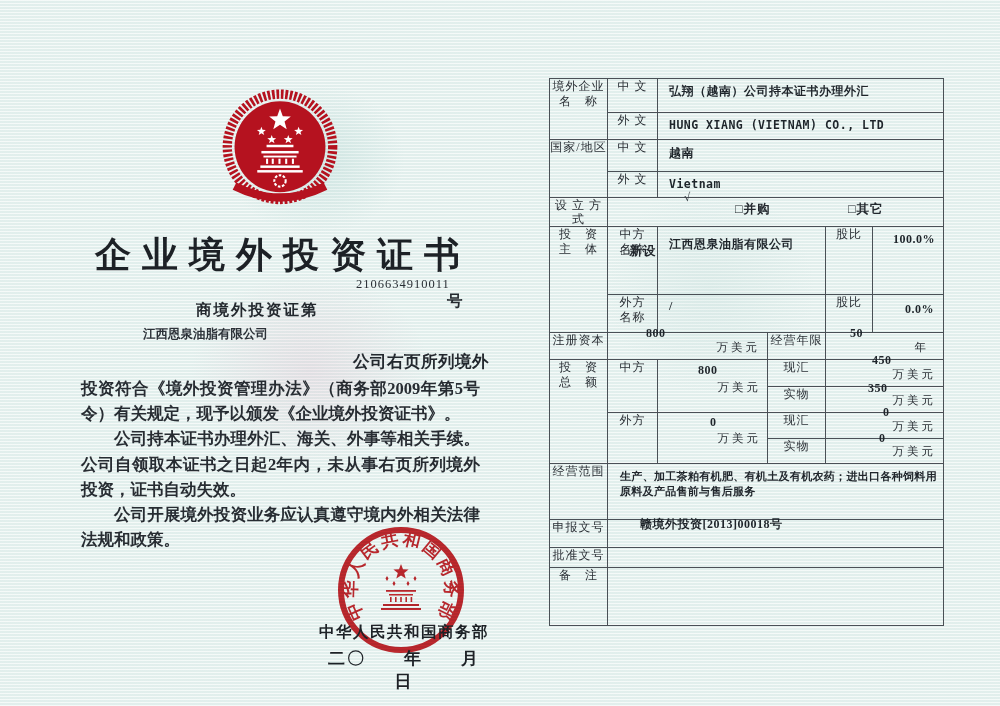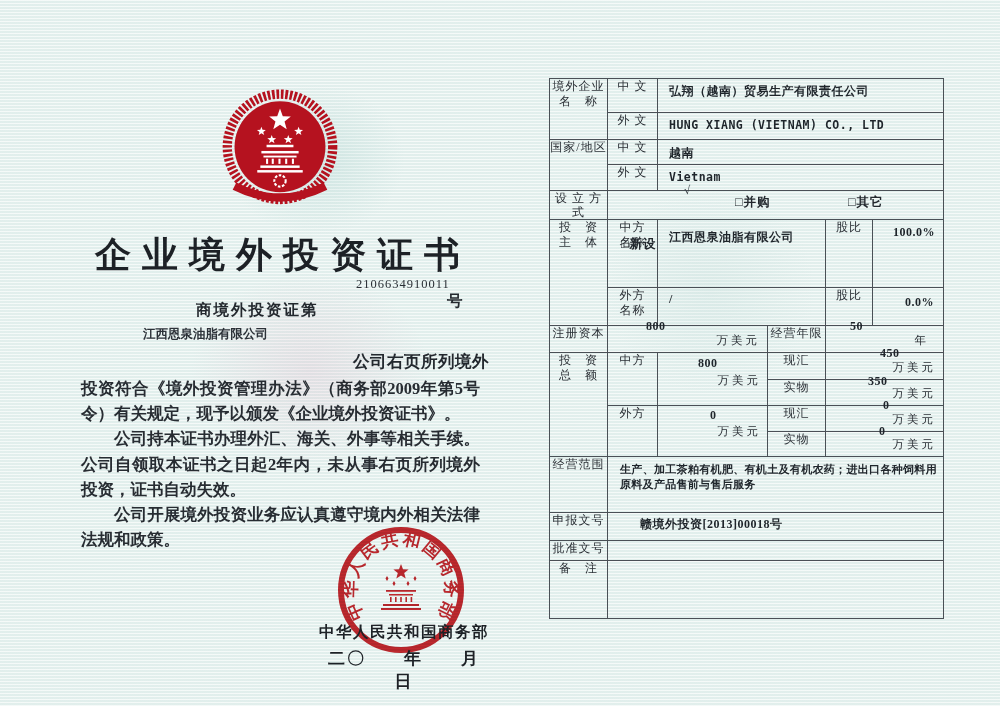--- a/index.html
+++ b/index.html
@@ -39,21 +39,21 @@
   .fill-mono{font-family:"DejaVu Sans Mono","Liberation Mono",monospace;font-weight:700;font-size:11.5px;letter-spacing:.5px;color:#1f252b;}
   .pad-name{display:block;padding:4px 4px 0 11px;}
   .pad-sm{display:block;padding:5px 4px 0 11px;}
   .unit{position:absolute;right:7px;bottom:4px;font-size:11.5px;letter-spacing:3px;color:#2a2f35;}
   .unit-mid{position:absolute;right:6px;bottom:17px;font-size:11.5px;letter-spacing:3px;color:#2a2f35;}
   .unit-yr{position:absolute;right:15px;bottom:4px;font-size:11.5px;letter-spacing:2px;color:#2a2f35;}
   .v{position:absolute;}
   .v-reg{left:38px;top:-7px;}
   .v-years{left:24px;top:-7px;}
   .v-cntotal{left:40px;top:3px;}
-  .v-cncash{left:46px;top:-7px;margin-left:8px;}
+  .v-cncash{left:46px;top:-7px;}
   .v-cngoods{left:42px;top:-6px;}
   .v-entotal{left:52px;top:2px;}
   .v-encash{left:57px;top:-8px;}
   .v-engoods{left:53px;top:-8px;}
   .v-ratio1{right:8px;top:5px;}
   .v-ratio2{right:9px;top:7px;}
   .opt{position:absolute;top:3px;font-size:12.5px;letter-spacing:1px;font-weight:600;}
   .opt1{left:13px;margin-top:42px;} .opt2{left:127px;} .opt3{left:240px;}
   .tick{position:absolute;left:76px;top:-7px;font-size:11px;color:#3a4046;transform:rotate(-8deg);font-family:"DejaVu Sans",sans-serif;}
   .scope-cell span{display:block;padding:5px 6px 0 12px;font-size:11px;line-height:15px;font-weight:700;letter-spacing:.3px;text-align:justify;color:#20262c;}
@@ -139,30 +139,30 @@
           <col style="width:71px">
       </colgroup>
       <tbody>
           <tr style="height:34px">
         <td class="lbl two-line" rowspan="2">
           <div>境外企业</div>
           <div>名　称</div>
         </td>
         <td class="lbl">中 文</td>
         <td colspan="4">
-          <span class="fill pad-name">弘翔（越南）贸易生产有限责任公司</span>
+          <span class="fill pad-name">弘翔（越南）公司持本证书办理外汇</span>
         </td>
       </tr>
       <tr style="height:27px">
         <td class="lbl">外 文</td>
         <td colspan="4">
           <span class="fill-mono pad-sm">HUNG XIANG (VIETNAM) CO., LTD</span>
         </td>
       </tr>
-      <tr style="height:25px">
+      <tr style="height:32px">
         <td class="lbl" rowspan="2">国家/地区</td>
         <td class="lbl">中 文</td>
         <td colspan="4">
           <span class="fill pad-sm">越南</span>
         </td>
       </tr>
       <tr style="height:26px">
         <td class="lbl">外 文</td>
         <td colspan="4">
           <span class="fill-mono pad-sm">Vietnam</span>

